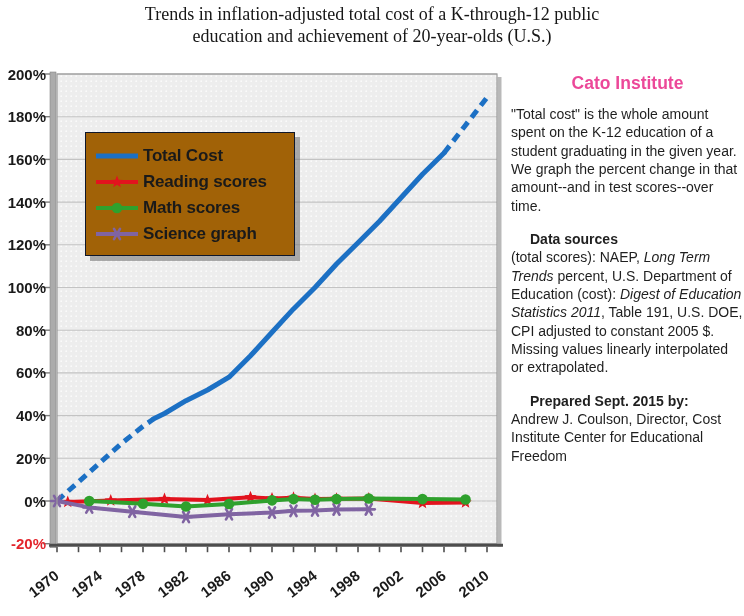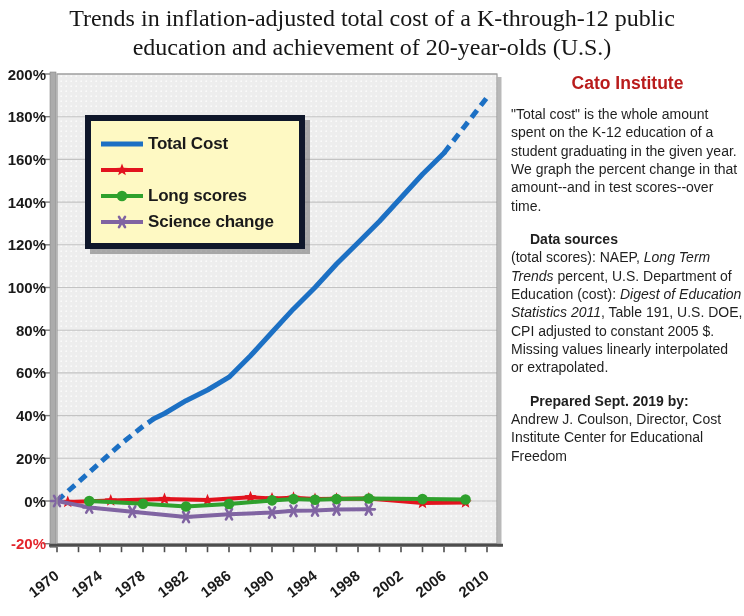--- a/index.html
+++ b/index.html
@@ -1,22 +1,22 @@
 <!DOCTYPE html>
 <html><head>
 <meta charset="utf-8">
 <style>
   html,body{margin:0;padding:0;background:#fff;}
   .page{position:relative;width:744px;height:616px;background:#ffffff;overflow:hidden;
         font-family:"Liberation Sans",sans-serif;}
   .chart-title{position:absolute;top:4px;left:0;width:744px;text-align:center;
-        font-family:"Liberation Serif",serif;font-size:24px;line-height:1.22;color:#161616;}
+        font-family:"Liberation Serif",serif;font-size:18px;line-height:1.22;color:#161616;}
   #chart-svg{position:absolute;left:0;top:60px;}
-  .legend{position:absolute;left:85px;top:115px;width:192px;background:#fef9c3;
-        border:6px solid #0f172a;box-shadow:5px 5px 0 rgba(110,110,110,0.55);
+  .legend{position:absolute;left:85px;top:132px;width:192px;background:#a16207;
+        border:1px solid #0f172a;box-shadow:5px 5px 0 rgba(110,110,110,0.55);
         padding:10px 8px 8px 8px;z-index:5;}
   .legend-item{display:flex;align-items:center;height:26px;}
   .legend-item span.lbl{font-size:17px;font-weight:700;color:#1a1a1a;letter-spacing:-0.2px;}
   .legend-item svg{margin-right:1px;flex:0 0 auto;}
   .panel{position:absolute;left:511px;top:72px;width:233px;color:#1f1f1f;
         font-size:14px;line-height:1.31;}
   .panel h2{margin:0 0 2px 0;text-align:center;font-size:17.5px;font-weight:700;}
   .panel p{margin:10px 0 0 0;}
   .panel .hd{font-weight:700;margin-top:15px;padding-left:19px;}
   .panel .tight{margin-top:0;}
@@ -194,45 +194,46 @@
         </svg>
         <span class="lbl">Total Cost</span>
       </div>
       <div class="legend-item">
         <svg width="48" height="20">
           <line x1="2" x2="44" y1="10" y2="10" stroke="#E2131E" stroke-width="4"></line>
           <g>
             <polygon points="23.00,3.50 24.65,7.73 29.18,7.99 25.66,10.87 26.82,15.26 23.00,12.80 19.18,15.26 20.34,10.87 16.82,7.99 21.35,7.73" fill="#E2131E"></polygon>
           </g>
         </svg>
+        <span class="lbl">Reading scores</span>
       </div>
       <div class="legend-item">
         <svg width="48" height="20">
           <line x1="2" x2="44" y1="10" y2="10" stroke="#2FA12D" stroke-width="4"></line>
           <g>
             <circle cx="23" cy="10" r="5.3" fill="#2FA12D"></circle>
           </g>
         </svg>
-        <span class="lbl">Long scores</span>
+        <span class="lbl">Math scores</span>
       </div>
       <div class="legend-item">
         <svg width="48" height="20">
           <line x1="2" x2="44" y1="10" y2="10" stroke="#8064A2" stroke-width="4"></line>
           <g>
             <line x1="17" y1="10" x2="29" y2="10" stroke="#8064A2" stroke-width="2.6" stroke-linecap="round"></line>
             <line x1="20" y1="4.803847577293368" x2="26" y2="15.196152422706632" stroke="#8064A2" stroke-width="2.6" stroke-linecap="round"></line>
             <line x1="26" y1="4.803847577293368" x2="20" y2="15.196152422706632" stroke="#8064A2" stroke-width="2.6" stroke-linecap="round"></line>
           </g>
         </svg>
-        <span class="lbl">Science change</span>
+        <span class="lbl">Science graph</span>
       </div>
     </div>
 
   <div class="panel">
-    <h2 style="color: #b91c1c;">Cato Institute</h2>
+    <h2 style="color: #ec4899;">Cato Institute</h2>
     <p>"Total cost" is the whole amount spent on the K-12 education of a student graduating in the given year. We graph the percent change in that amount--and in test scores--over time.</p>
     <div class="hd">Data sources</div>
     <p class="tight"><span>(total scores): NAEP, </span><span style="font-style: italic;">Long Term Trends</span><span> percent, U.S. Department of Education (cost): </span><span style="font-style: italic;">Digest of Education Statistics 2011</span><span>, Table 191, U.S. DOE, CPI adjusted to constant 2005 $.  Missing values linearly interpolated or extrapolated.</span></p>
-    <div class="hd">Prepared Sept. 2019 by:</div>
+    <div class="hd">Prepared Sept. 2015 by:</div>
     <p class="tight">Andrew J. Coulson, Director, Cost Institute Center for Educational Freedom</p>
   </div>
 
 </div>
 
 </body></html>

